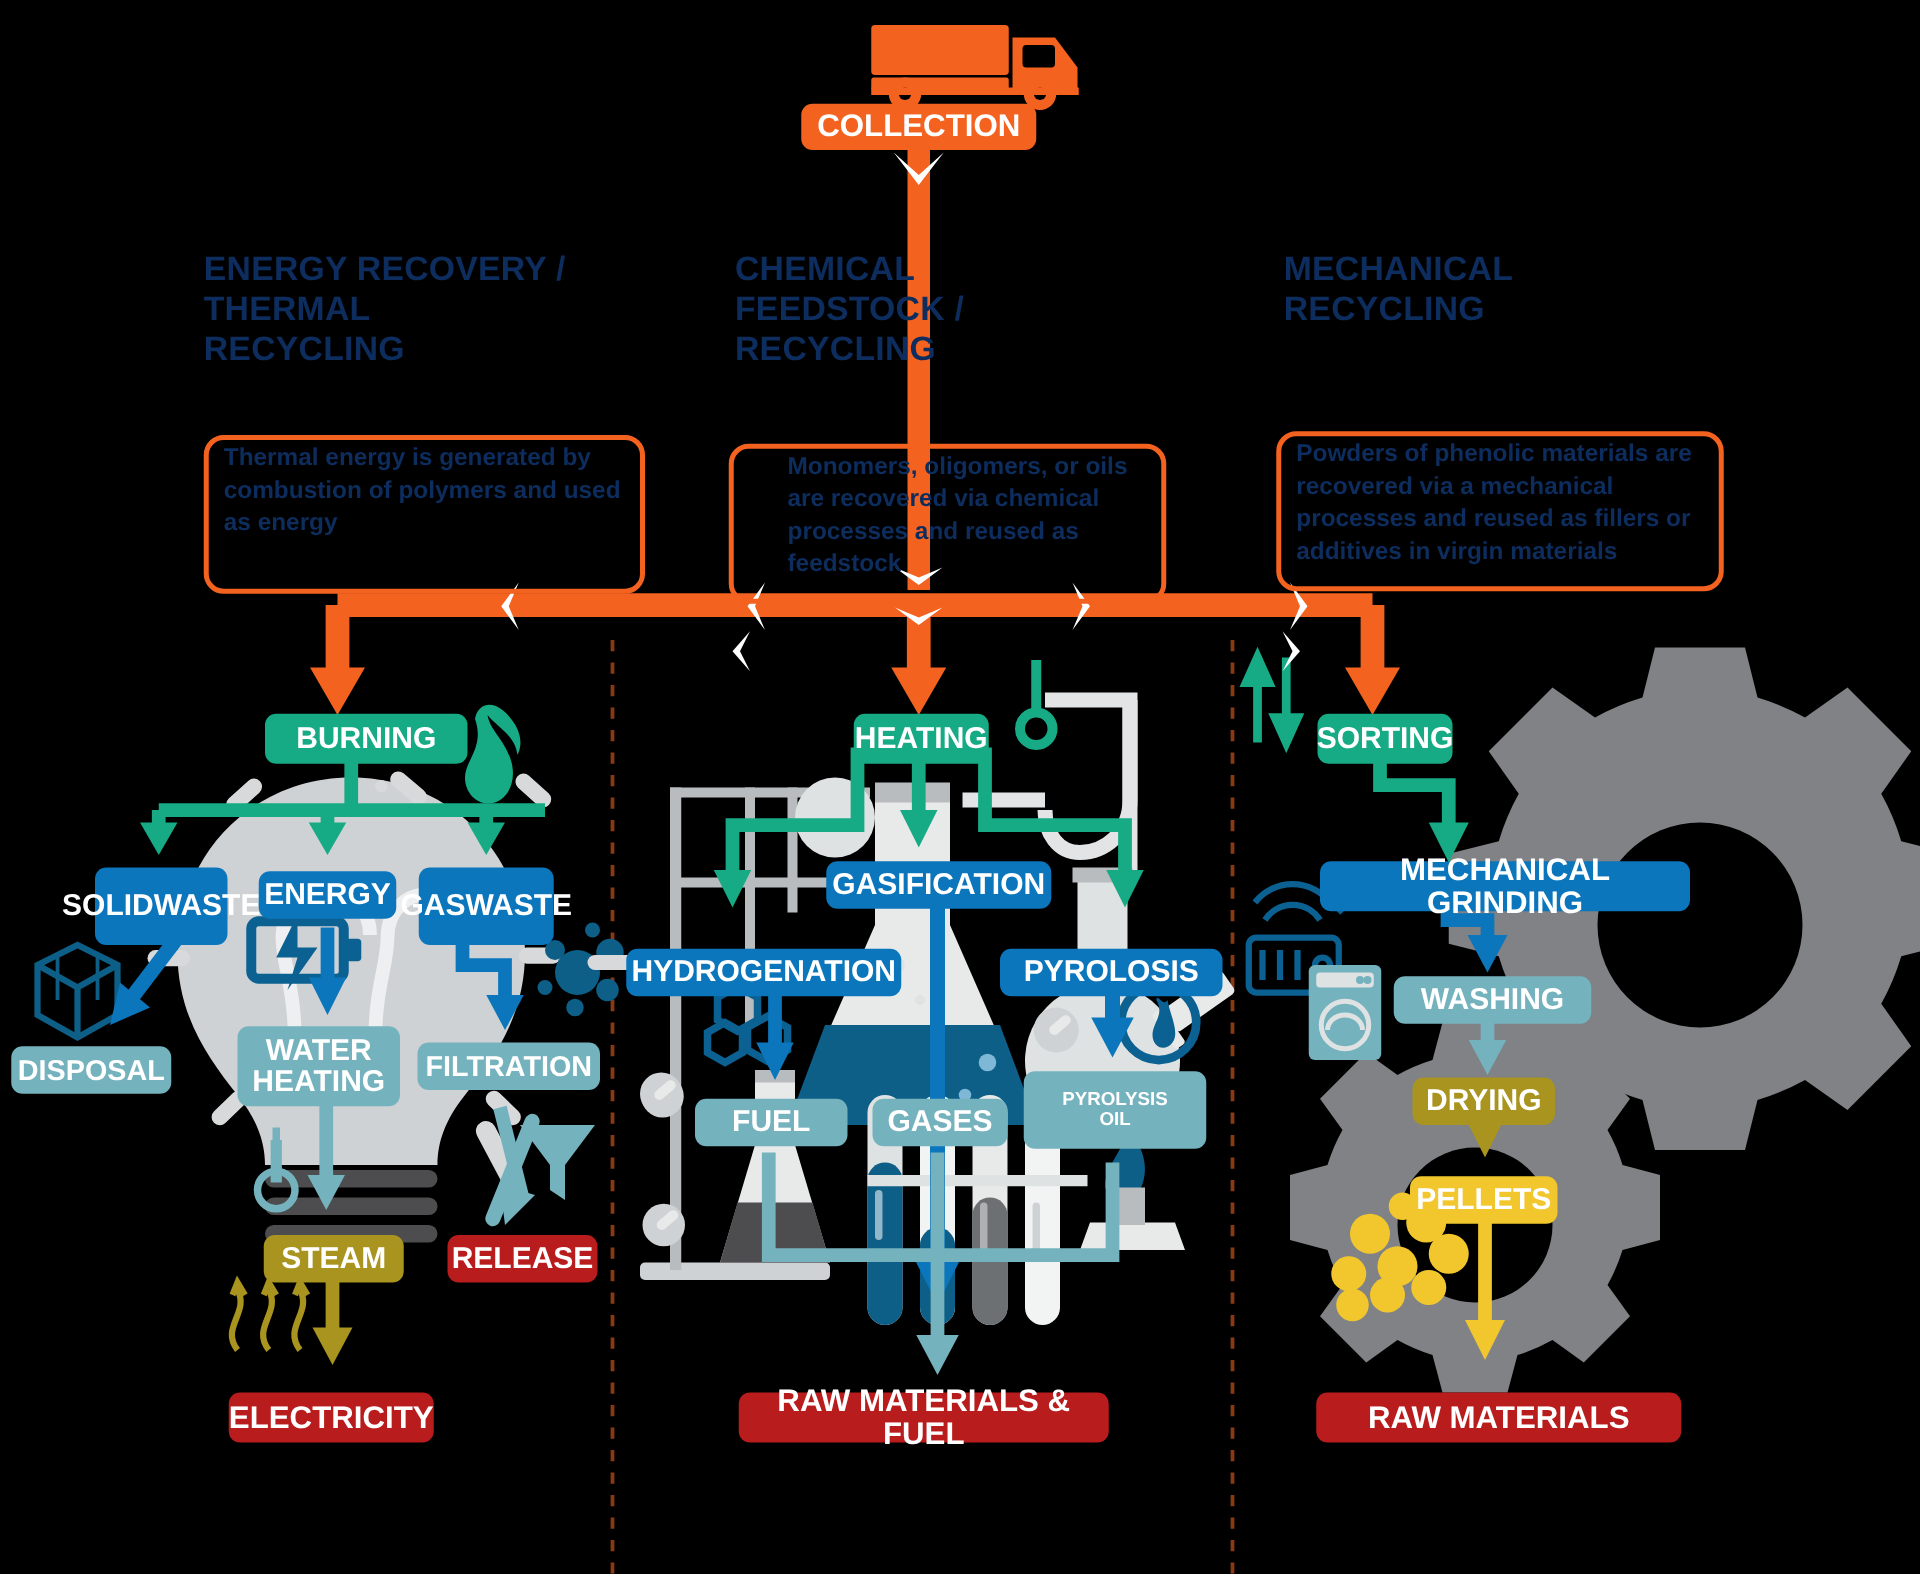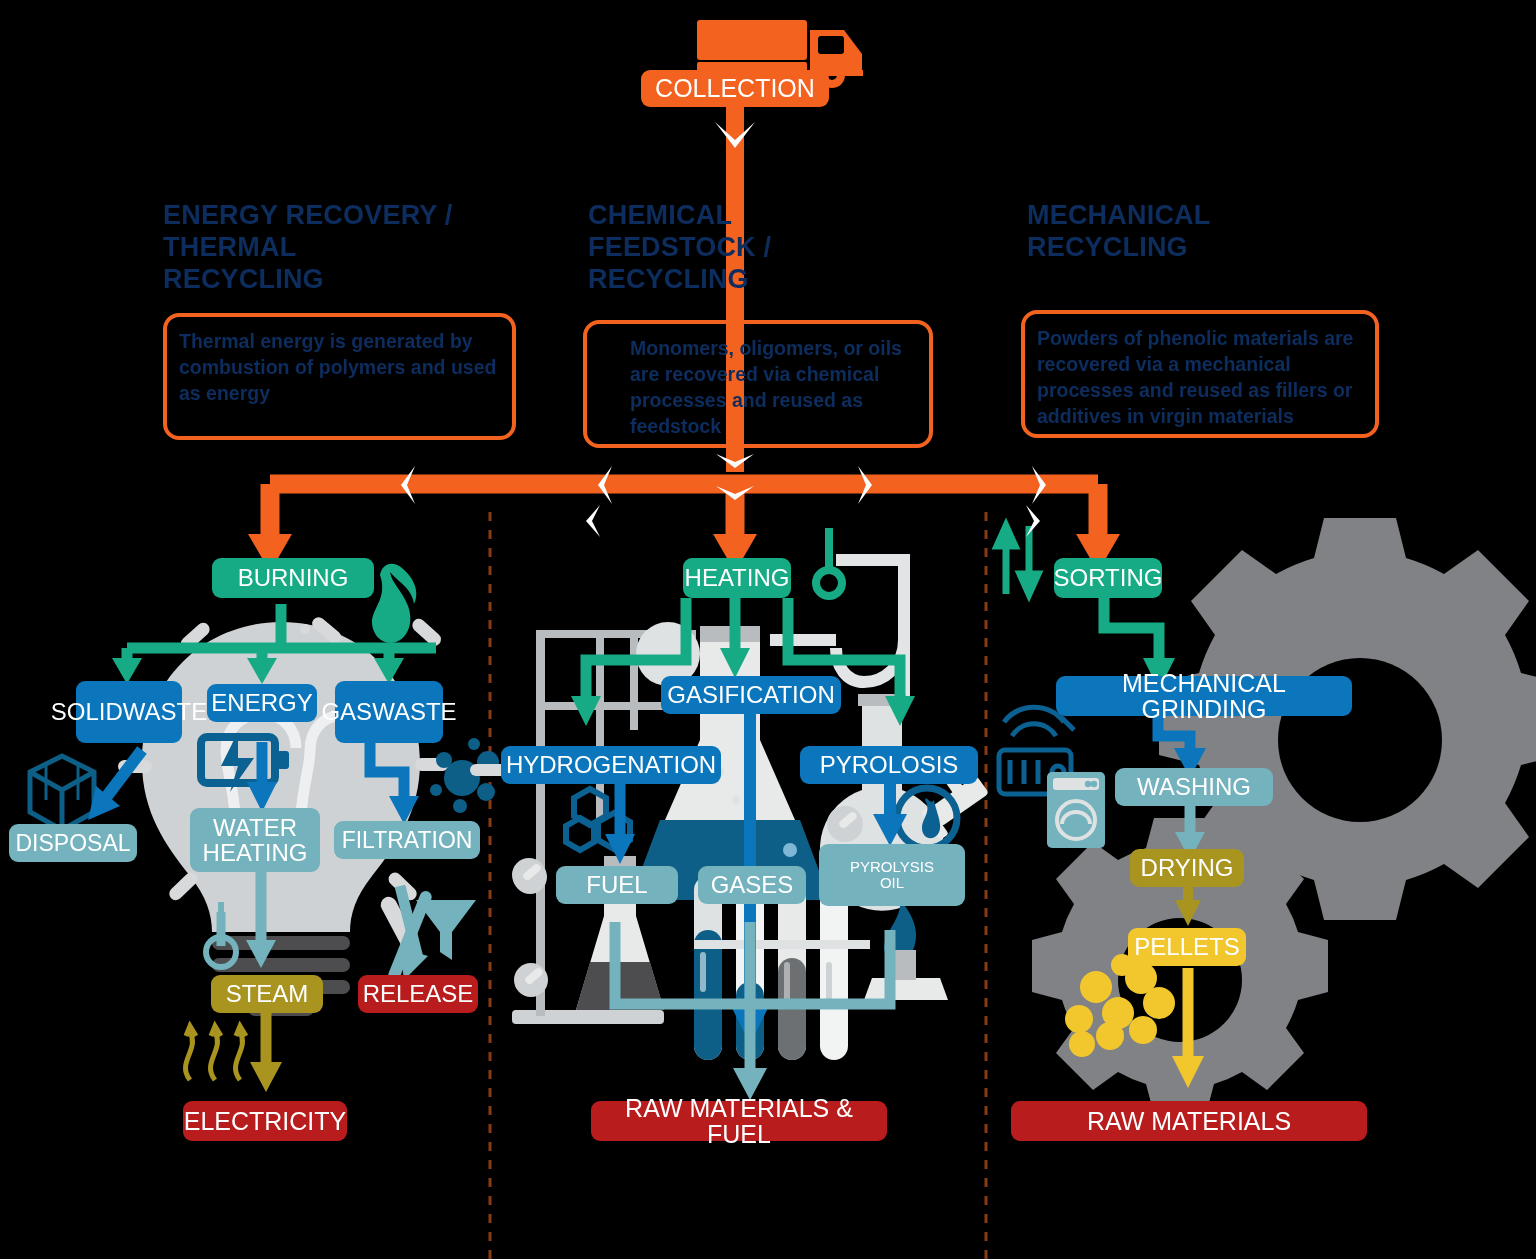--- a/index.html
+++ b/index.html
@@ -3,39 +3,39 @@
 <meta charset="utf-8">
 <style>
   html,body{margin:0;padding:0;background:#000;}
   body{width:1536px;height:1259px;position:relative;overflow:hidden;
        font-family:"Liberation Sans","DejaVu Sans",sans-serif;}
 
   #stage{position:absolute;left:0;top:0;width:1536px;height:1259px;}
 
   
   .pill{position:absolute;display:flex;align-items:center;justify-content:center;
-        text-align:center;color:#fff;font-weight:normal;border-radius:9px;
-        line-height:1.05;box-sizing:border-box;padding:4px 14px;z-index:30;}
+        text-align:center;color:#fff;font-weight:bold;border-radius:9px;
+        line-height:1.05;box-sizing:border-box;padding:4px 14px;z-index:30;margin-top:13px;}
 
   .c-orange{background:#f4621f;}
   .c-green {background:#17ab85;}
   .c-blue  {background:#0b76bc;}
   .c-steel {background:#74b2bd;}
   .c-olive {background:#a8941f;}
   .c-gold  {background:#f2c72e;}
   .c-lime  {background:#b91c1c;}
 
   
   .sect-title{position:absolute;color:#0d2d5e;font-weight:bold;font-size:27px;
               line-height:1.18;letter-spacing:.2px;z-index:25;}
 
   
   .desc{position:absolute;border:4px solid #f4621f;border-radius:16px;
         color:#0d2d5e;font-size:19.5px;line-height:1.33;font-weight:600;
-        box-sizing:border-box;padding:12px 12px 8px 12px;z-index:25;}
+        box-sizing:border-box;padding:2px 12px 8px 12px;z-index:25;margin-top:35px;}
 
   
   .layer{position:absolute;left:0;top:0;width:1536px;height:1259px;}
   #bg-art{z-index:5;}
   #connectors{z-index:20;}
   #top-art{z-index:28;}
 </style>
 </head>
 <body>
 
@@ -464,15 +464,15 @@
   <div class="pill c-green" style="left:1054px;top:558px;width:108px;height:40px;font-size:24px;">SORTING</div>
 
   <div class="pill c-blue" style="left:1056px;top:676px;width:296px;height:40px;font-size:25px;">MECHANICAL GRINDING</div>
 
   <div class="pill c-steel" style="left:1115px;top:768px;width:158px;height:38px;font-size:24px;">WASHING</div>
 
   <div class="pill c-olive" style="left:1130px;top:849px;width:114px;height:38px;font-size:24px;">DRYING</div>
 
   <div class="pill c-gold" style="left:1128px;top:928px;width:118px;height:38px;font-size:24px;">PELLETS</div>
 
-  <div class="pill c-lime" style="left:1011px;top:1101px;width:356px;height:40px;font-size:25px;">RAW MATERIALS</div>
+  <div class="pill c-lime" style="left:1053px;top:1101px;width:292px;height:40px;font-size:25px;">RAW MATERIALS</div>
 
 </div>
 
 </body></html>

